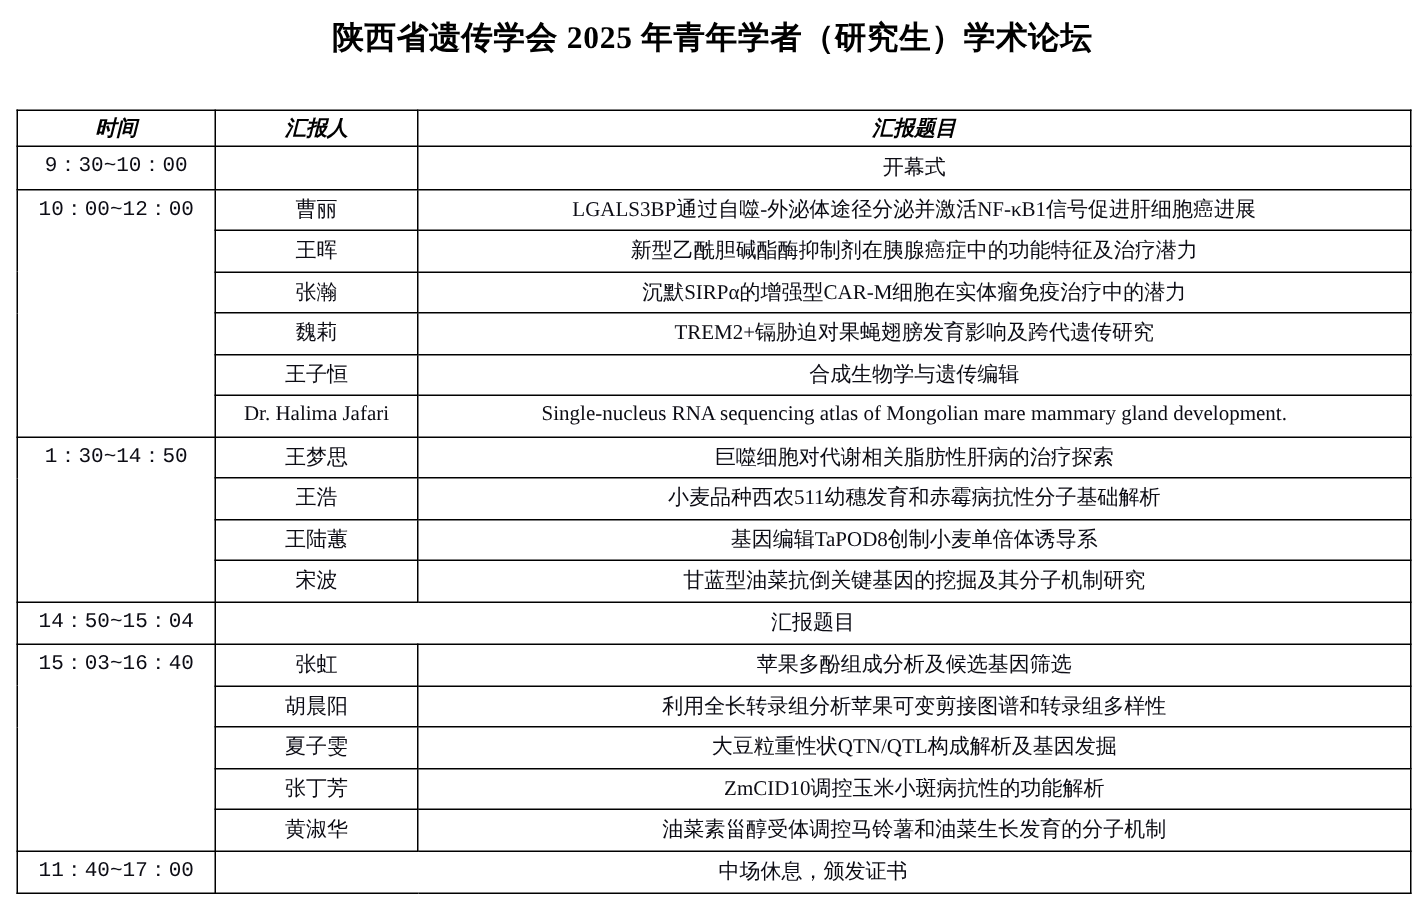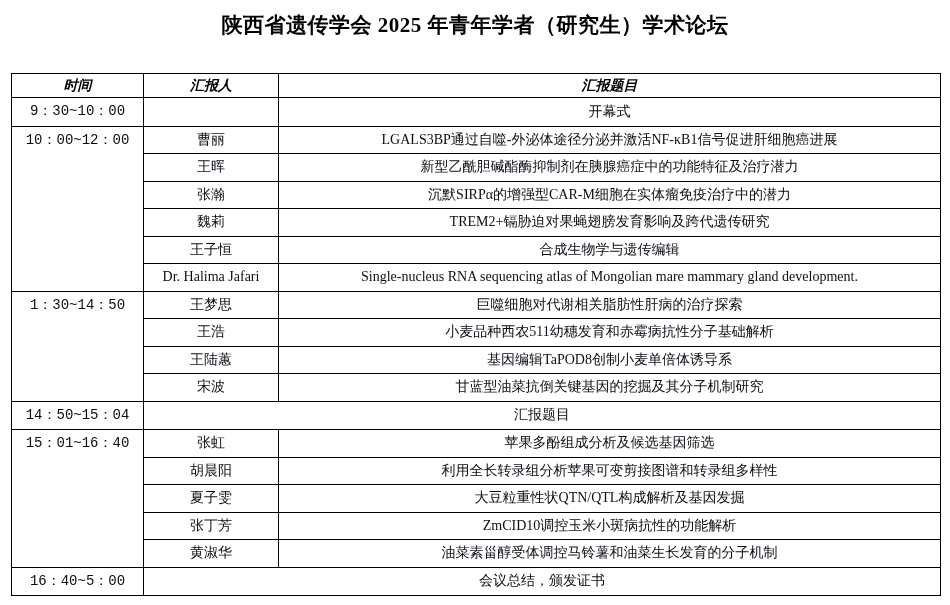--- a/index.html
+++ b/index.html
@@ -139,21 +139,21 @@
           <td class="c-topic">甘蓝型油菜抗倒关键基因的挖掘及其分子机制研究</td>
         </tr>
         <tr>
           <td class="c-time" rowspan="1">
             <div class="time-inner">14：50~15：04</div>
           </td>
           <td class="c-merged" colspan="2">汇报题目</td>
         </tr>
         <tr>
           <td class="c-time" rowspan="5">
-            <div class="time-inner">15：01~16：40</div>
+            <div class="time-inner">15：03~16：40</div>
           </td>
           <td class="c-presenter">张虹</td>
           <td class="c-topic">苹果多酚组成分析及候选基因筛选</td>
         </tr>
         <tr>
           <td class="c-presenter">胡晨阳</td>
           <td class="c-topic">利用全长转录组分析苹果可变剪接图谱和转录组多样性</td>
         </tr>
         <tr>
           <td class="c-presenter">夏子雯</td>
@@ -162,19 +162,19 @@
         <tr>
           <td class="c-presenter">张丁芳</td>
           <td class="c-topic">ZmCID10调控玉米小斑病抗性的功能解析</td>
         </tr>
         <tr>
           <td class="c-presenter">黄淑华</td>
           <td class="c-topic">油菜素甾醇受体调控马铃薯和油菜生长发育的分子机制</td>
         </tr>
         <tr>
           <td class="c-time" rowspan="1">
-            <div class="time-inner">16：40~5：00</div>
+            <div class="time-inner">11：40~17：00</div>
           </td>
-          <td class="c-merged" colspan="2">会议总结，颁发证书</td>
+          <td class="c-merged" colspan="2">中场休息，颁发证书</td>
         </tr>
       </tbody>
   </table>
 </div>
 
 </body></html>

